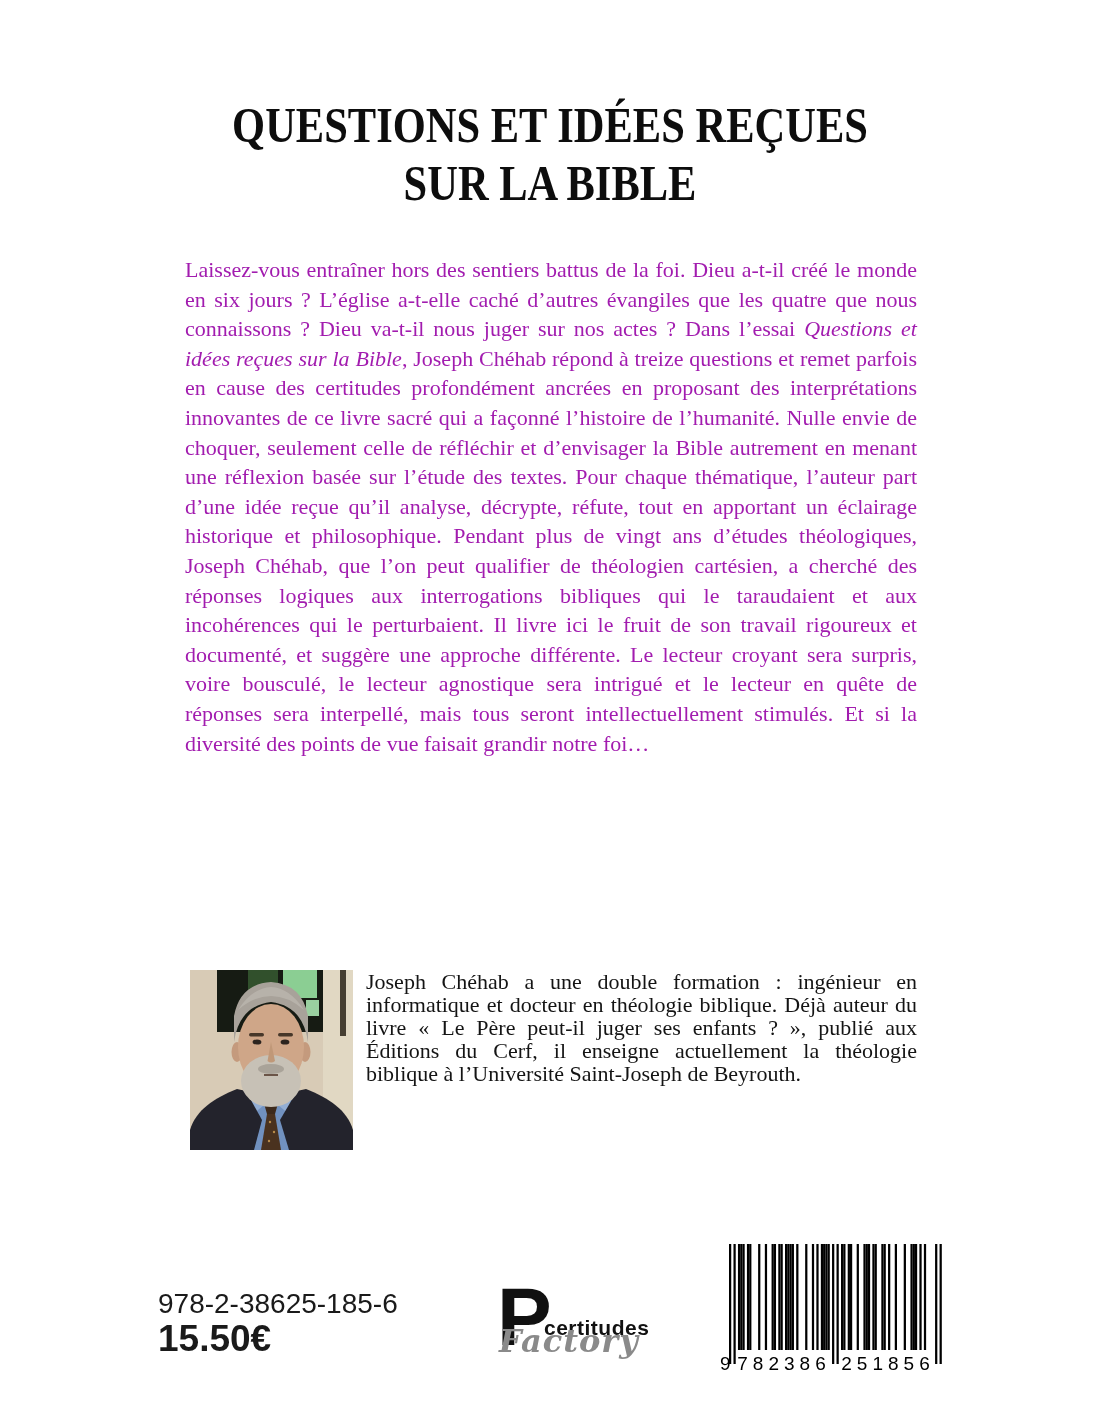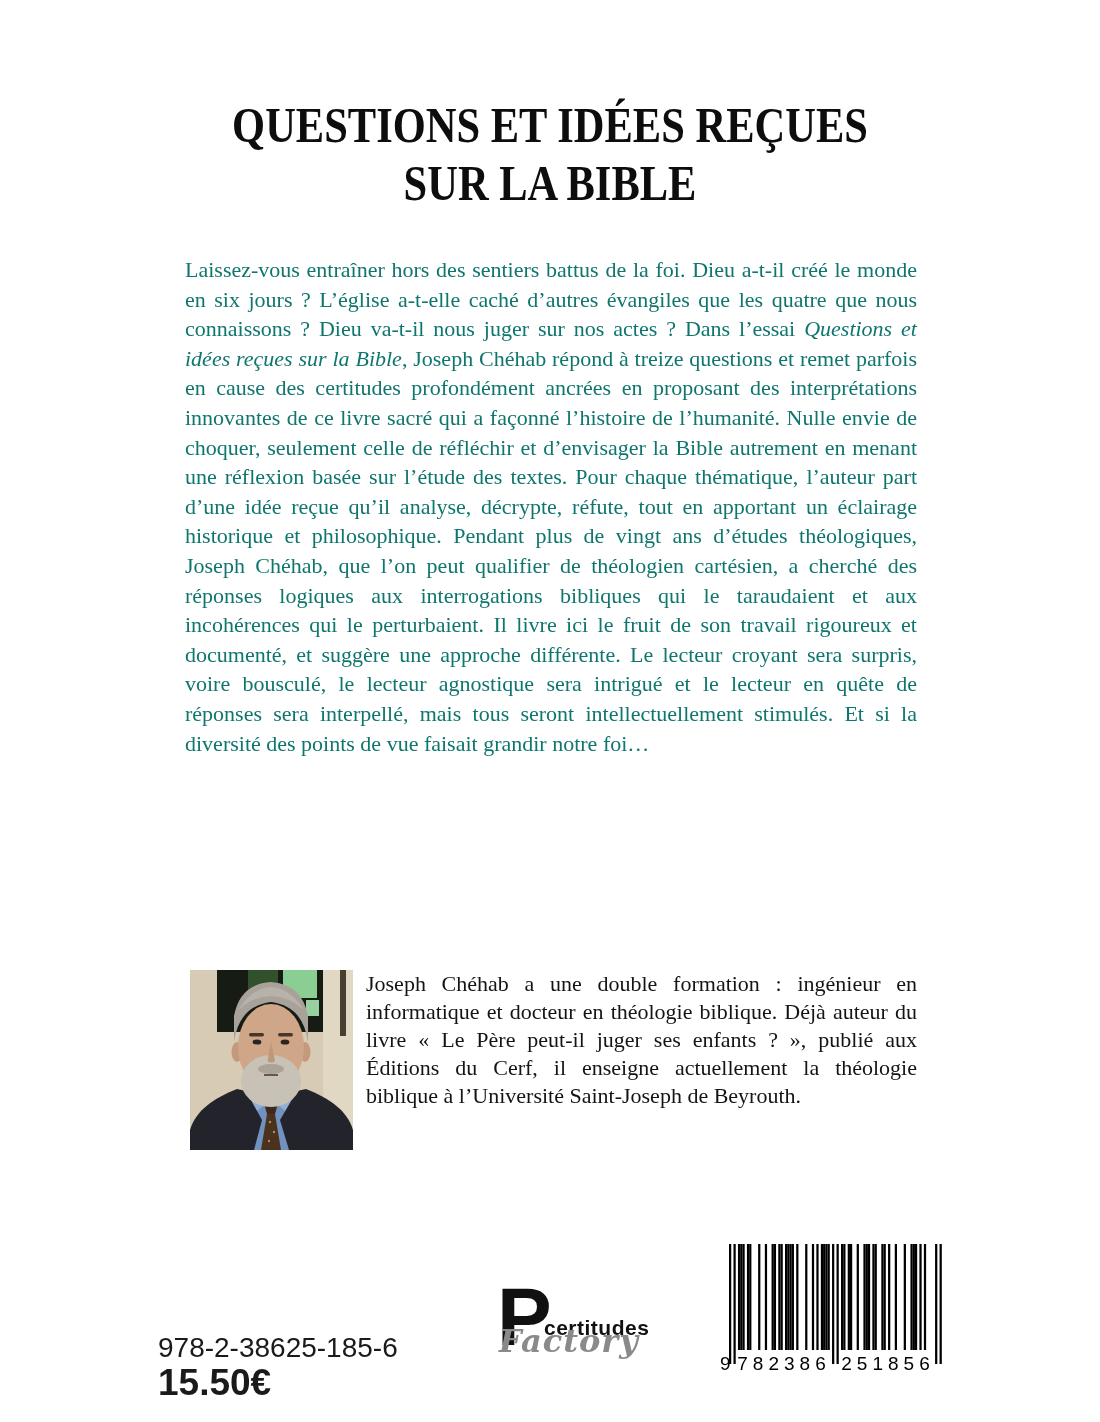--- a/index.html
+++ b/index.html
@@ -22,43 +22,43 @@
     color:#0d0d0d;
   }
   .title-line{display:block;transform:scaleX(.85);transform-origin:50% 50%;}
   
   .synopsis{
     position:absolute;left:185px;top:255px;width:732px;
     margin:0;
     font-size:22px;
     line-height:29.6px;
     text-align:justify;
-    color:#0f766e;
+    color:#a21caf;
   }
   .synopsis em{font-style:italic;}
   
   .bio{
     position:absolute;left:190px;top:970px;width:727px;
   }
   .author-photo{
     float:left;
     width:163px;height:180px;
     margin-right:13px;
     display:block;
   }
   .bio-text{
     margin:0;
     font-size:22px;
-    line-height:28px;
+    line-height:23px;
     text-align:justify;
     color:#141414;
   }
   
   .isbn-block{
-    position:absolute;left:158px;top:1332px;
+    position:absolute;left:158px;top:1288px;
     font-family:"Liberation Sans", sans-serif;
     color:#1a1a1a;
   }
   .isbn{font-size:28px;line-height:32px;}
   .price{font-size:37px;line-height:34px;font-weight:700;margin-top:2px;}
   
   .logo{
     position:absolute;left:497px;top:1284px;width:215px;height:100px;
     font-family:"Liberation Sans", sans-serif;
   }

